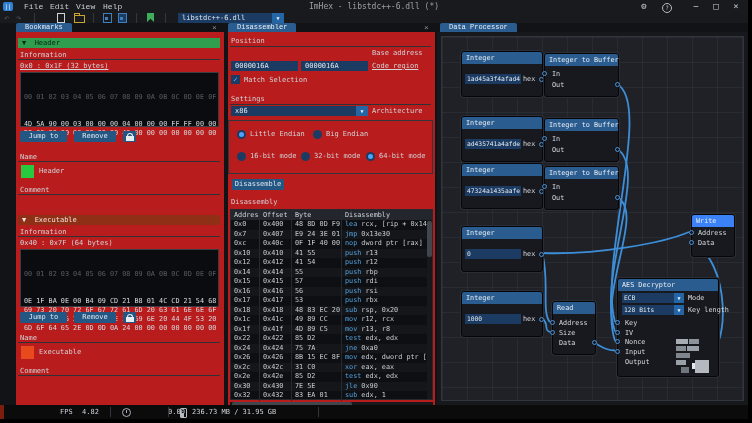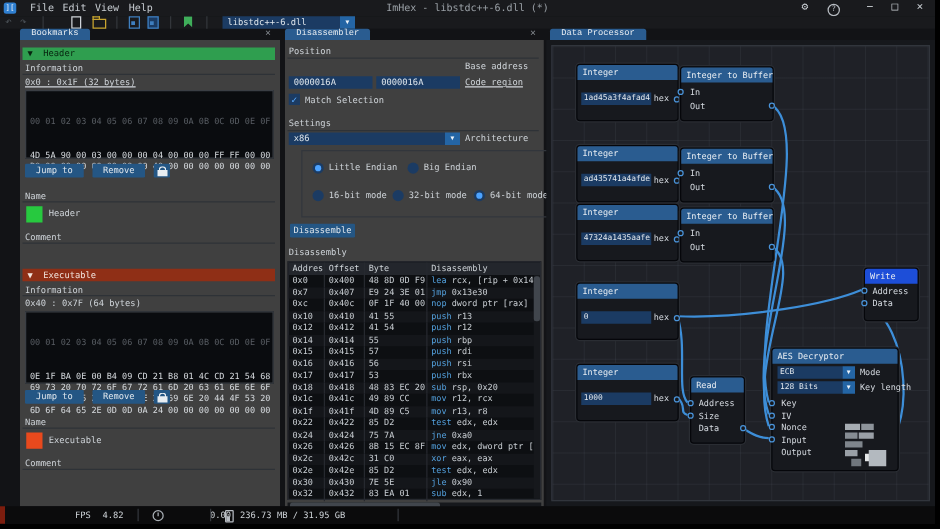--- a/index.html
+++ b/index.html
@@ -2,21 +2,21 @@
 <html><head>
 <meta charset="utf-8">
 <style>
   html,body{margin:0;padding:0;background:#000;width:752px;height:423px;overflow:hidden;
     font-family:"DejaVu Sans Mono",monospace;-webkit-font-smoothing:none;}
   #win{position:absolute;left:0;top:0;width:748px;height:419px;background:#121316;}
 
   
   #titlebar{position:absolute;left:0;top:0;width:748px;height:13px;background:#191a1d;color:#c8cdd2;font-size:8px;line-height:13px;}
   #logo{position:absolute;left:3px;top:2px;width:10px;height:9px;background:#2f7fd0;border-radius:2px;color:#eaf2fa;font-size:6px;line-height:9px;text-align:center;}
-  .menu-item{position:absolute;top:0;color:#c8cdd2;}
+  .menu-item{position:absolute;top:0;color:#c8cdd2;font-family:Liberation Mono, monospace;}
   #win-title{position:absolute;left:0;right:0;text-align:center;color:#9aa0a6;}
   .winctl{position:absolute;top:0;width:16px;text-align:center;color:#c4c9ce;font-size:9px;line-height:13px;}
   #help-circle{position:absolute;top:3px;width:8px;height:8px;border:1px solid #b7bcc2;border-radius:50%;color:#b7bcc2;font-size:6px;line-height:8px;text-align:center;}
 
   
   #toolbar{position:absolute;left:0;top:13px;width:748px;height:10px;background:#191a1d;}
   .t-sep{position:absolute;top:0px;width:1px;height:10px;background:#33363b;}
   .ico-undo{position:absolute;color:#4b5157;font-size:9px;line-height:10px;}
   .ico-page{position:absolute;top:0px;width:6px;height:8px;border:1px solid #cfd4d9;background:#191a1d;}
   .ico-folder{position:absolute;top:2px;width:9px;height:6px;border:1px solid #c9a52f;background:#191a1d;}
@@ -26,21 +26,21 @@
   .ico-flag{position:absolute;top:0px;width:7px;height:9px;background:#3fae5a;clip-path:polygon(0 0,100% 0,100% 100%,50% 65%,0 100%);}
   #file-combo{position:absolute;left:178px;top:0px;width:94px;height:10px;background:#1b3b63;color:#dfe6ec;font-size:7px;line-height:10px;padding-left:4px;box-sizing:border-box;}
   #file-combo-arrow{position:absolute;left:272px;top:0px;width:12px;height:10px;background:#2465a5;color:#eaf2fa;font-size:5px;line-height:10px;text-align:center;}
 
   
   .tabrow{position:absolute;top:23px;height:9px;background:transparent;font-family:Liberation Mono, monospace;}
   .tab{position:absolute;top:0;height:9px;background:#2a5c90;color:#e8edf2;font-size:7px;line-height:9px;padding:0 9px;border-radius:2px 2px 0 0;}
   .tab-close{position:absolute;top:0;color:#8a9096;font-size:8px;line-height:9px;}
 
   
-  .panel{position:absolute;top:32px;height:373px;background:#404040;}
+  .panel{position:absolute;top:32px;height:373px;background:#b91c1c;}
   #p-book{left:16px;width:208px;}
   #p-dis{left:228px;width:207px;}
   #p-dp{left:437px;width:311px;background:#16181c;}
 
   .lbl{position:absolute;color:#cfd4d9;font-size:7px;line-height:9px;white-space:pre;}
   .sepline{position:absolute;height:1px;background:#2e3237;}
 
   .sect-hdr{position:absolute;left:2px;width:202px;height:10px;font-size:7px;line-height:10px;padding-left:4px;box-sizing:border-box;white-space:pre;}
   .sect-green{background:#2f9e4f;color:#06240f;}
   .sect-red{background:#8f2f16;color:#f2e4dd;}
@@ -79,21 +79,21 @@
   .hscroll{position:absolute;left:2px;top:370px;width:203px;height:5px;background:#16181c;}
   .hthumb{position:absolute;left:2px;top:0px;width:120px;height:5px;background:#41464d;border-radius:2px;}
 
   
   #canvas{position:absolute;left:4px;top:4px;width:303px;height:365px;background:#1f2127;border:1px solid #31353c;box-sizing:border-box;
     background-image:linear-gradient(to right,rgba(160,170,190,0.07) 1px,transparent 1px),linear-gradient(to bottom,rgba(160,170,190,0.07) 1px,transparent 1px);
     background-size:25px 25px;overflow:hidden;}
   #wires{position:absolute;left:0;top:0;width:303px;height:365px;pointer-events:none;}
   .node{position:absolute;background:#17191e;border:1px solid #05060a;border-radius:3px;box-shadow:0 0 0 1px #2a2d33;}
   .node-hdr{height:12px;background:#2a5c90;border-radius:2px 2px 0 0;color:#e8edf2;font-size:6.8px;line-height:12px;padding-left:4px;white-space:pre;}
-  .node-hdr.bright{background:#1d4ed8;}
+  .node-hdr.bright{background:#3b82f6;}
   .nfield{position:absolute;background:#1b3b63;color:#e4e9ee;font-size:6.3px;line-height:10px;height:10px;padding-left:2px;box-sizing:border-box;white-space:pre;overflow:hidden;}
   .nlabel{position:absolute;color:#d5dae0;font-size:6.8px;line-height:10px;white-space:pre;}
   .ndrop-arrow{position:absolute;width:10px;height:10px;background:#2465a5;color:#eaf2fa;font-size:5px;line-height:10px;text-align:center;}
   .dot{position:absolute;width:5px;height:5px;border-radius:50%;border:1px solid #4a94da;background:#15171b;box-sizing:border-box;}
   .blk{position:absolute;}
 
   
   #statusbar{position:absolute;left:0;top:405px;width:748px;height:14px;background:#0b0b0c;color:#cfd4d9;font-size:7px;line-height:14px;}
   #red-sliver{position:absolute;left:0;top:0;width:4px;height:14px;background:#7c1d0e;}
   .s-sep{position:absolute;top:2px;width:1px;height:10px;background:#33363b;}
@@ -204,21 +204,21 @@
     <div class="lbl" style="left:144px;top:30px;text-decoration:underline;">Code region</div>
     <div class="checkbox" style="left:3px;top:43px;">✓</div>
     <div class="lbl" style="left:16px;top:44px;">Match Selection</div>
 
     <div class="lbl" style="left:3px;top:63px;">Settings</div>
     <div class="sepline" style="left:2px;top:72px;width:201px;"></div>
     <div class="input" style="left:3px;top:74px;width:125px;">x86</div>
     <div class="combo-arrow" style="left:128px;top:74px;">▼</div>
     <div class="lbl" style="left:144px;top:75px;">Architecture</div>
 
-    <div class="frame" style="left:13px;top:88px;width:203px;height:52px;text-align:center;">
+    <div class="frame" style="left:0;top:88px;width:203px;height:52px;text-align:center;">
       <div class="radio sel" style="left:8px;top:9px;"></div>
       <div class="lbl" style="left:21px;top:9px;">Little Endian</div>
       <div class="radio" style="left:84px;top:9px;"></div>
       <div class="lbl" style="left:97px;top:9px;">Big Endian</div>
       <div class="radio" style="left:8px;top:31px;"></div>
       <div class="lbl" style="left:21px;top:31px;">16-bit mode</div>
       <div class="radio" style="left:72px;top:31px;"></div>
       <div class="lbl" style="left:85px;top:31px;">32-bit mode</div>
       <div class="radio sel" style="left:137px;top:31px;"></div>
       <div class="lbl" style="left:150px;top:31px;">64-bit mode</div>

